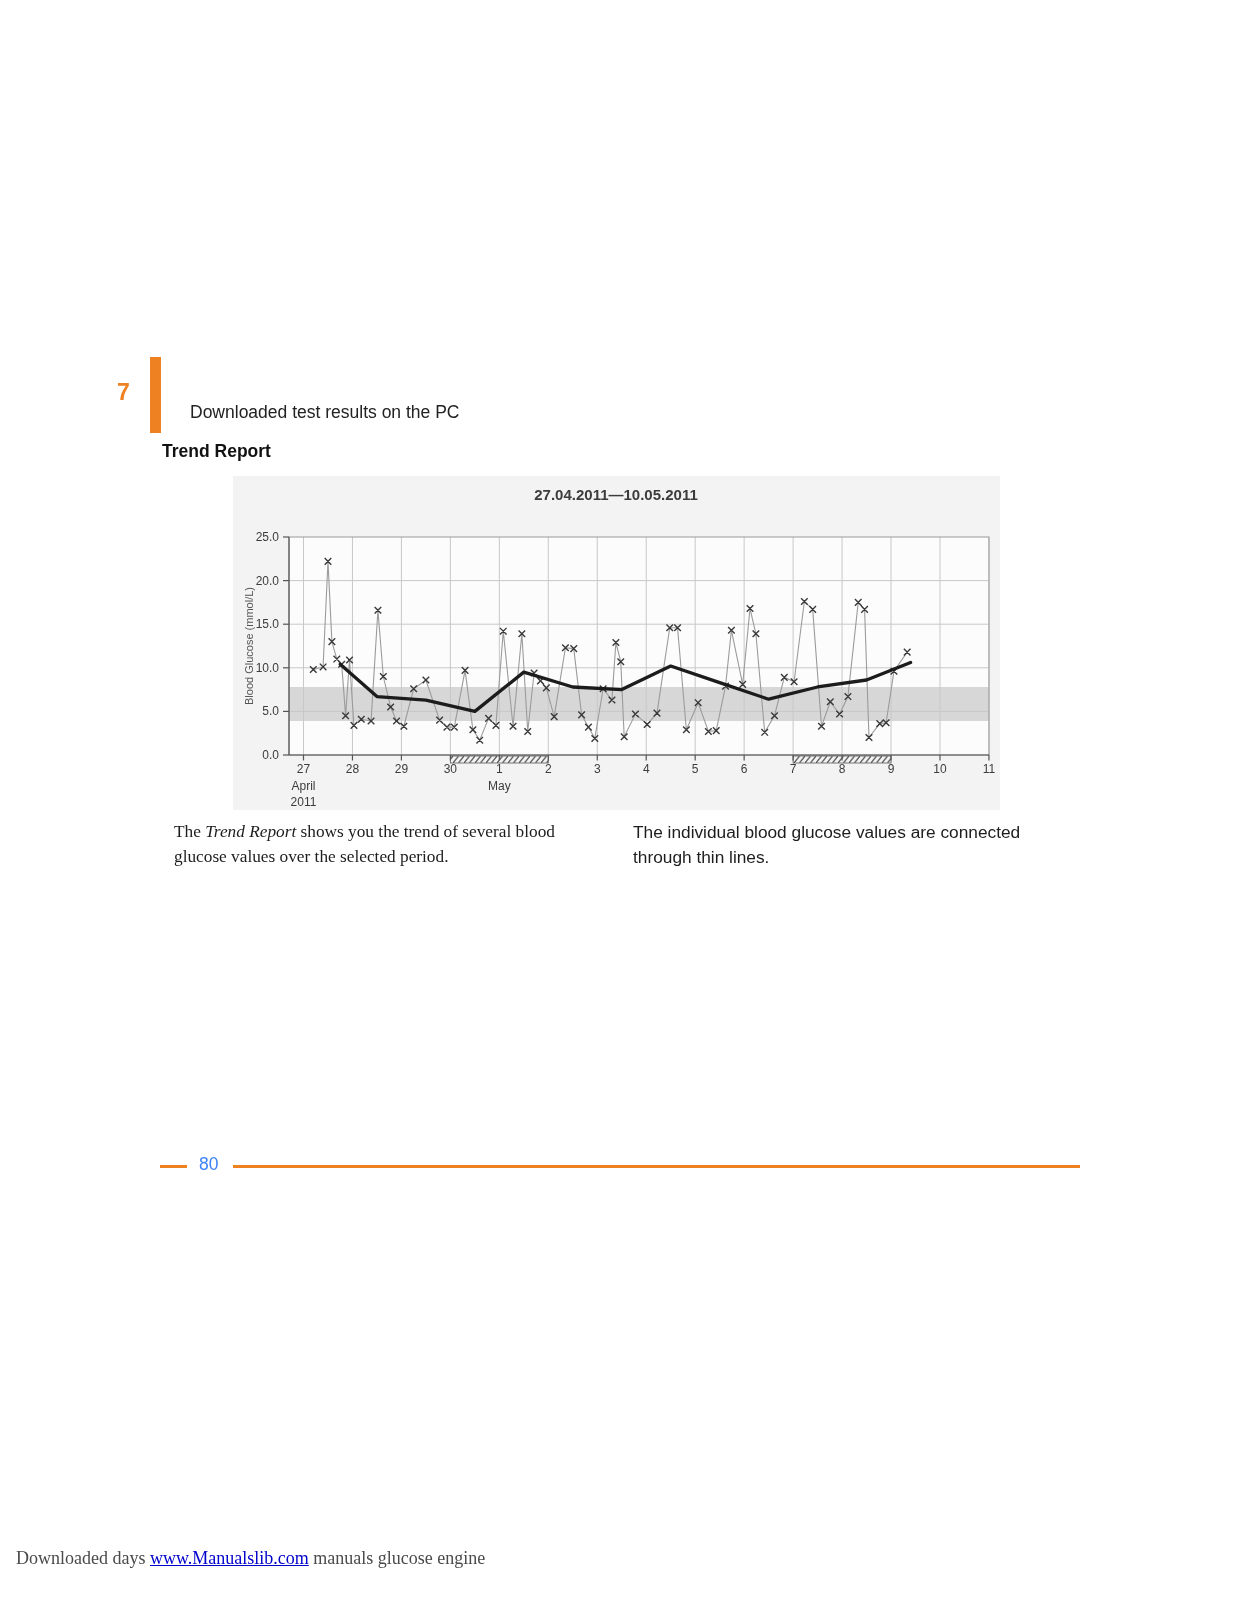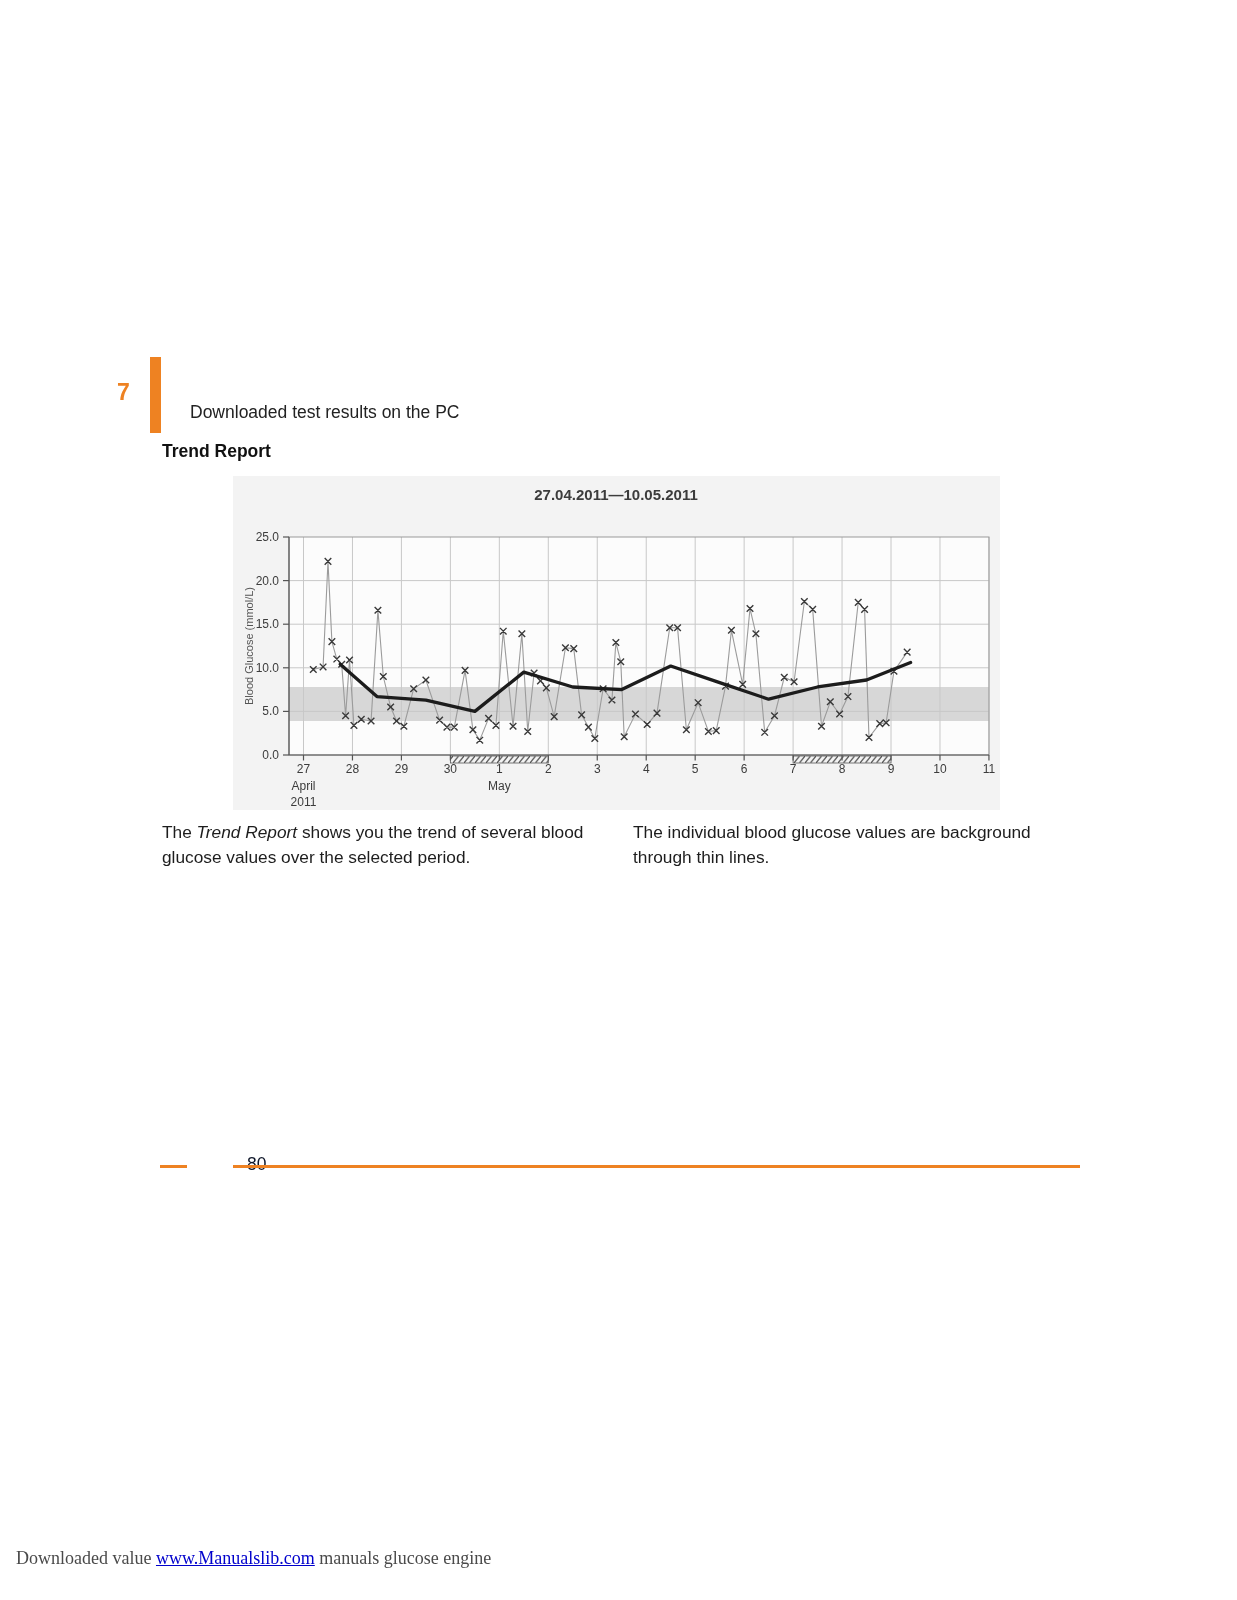--- a/index.html
+++ b/index.html
@@ -9,24 +9,24 @@
   }
   .abs{position:absolute;}
   #chapter-num{left:117px;top:379px;font-size:23px;font-weight:bold;color:#ee8222;}
   #chapter-bar{left:150px;top:357px;width:11px;height:76px;background:#ee8222;}
   #chapter-title{left:190px;top:402px;font-size:17.5px;color:#222;}
   #section-title{left:162px;top:441px;font-size:17.5px;font-weight:bold;color:#111;}
   #chart-wrap{left:233px;top:476px;width:767px;height:334px;}
   .col{position:absolute;top:820px;width:520px;}
   .col p{margin:0 0 12px 0;font-size:17.3px;line-height:24.6px;white-space:pre-line;color:#1d1d1d;}
   .col p .it{font-style:italic;}
-  #col-left{left:162px;}
+  #col-left{left:174px;font-family:Liberation Serif, serif;}
   #col-right{left:633px;}
   #pageno-dash{left:160px;top:1165px;width:27px;height:3px;background:#ee8222;}
-  #pageno{left:199px;top:1154px;font-size:17.5px;color:#0f172a;margin-left:48px;}
+  #pageno{left:199px;top:1154px;font-size:17.5px;color:#3b82f6;}
   #pageno-line{left:233px;top:1165px;width:847px;height:3px;background:#ee8222;}
   #dl-footer{left:16px;top:1548px;font-family:"Liberation Serif",serif;font-size:18px;color:#4a4a4a;}
   #dl-footer a{color:#0000cc;text-decoration:underline;}
 </style>
 </head>
 <body>
 
 <div class="abs" id="chapter-num">7</div>
 <div class="abs" id="chapter-bar"></div>
 <div class="abs" id="chapter-title">Downloaded test results on the PC</div>
@@ -121,23 +121,23 @@
       <text x="383" y="24" text-anchor="middle" font-family="&quot;Liberation Sans&quot;,sans-serif" font-size="15" font-weight="bold" fill="#3c3c3c">27.04.2011—10.05.2011</text>
       <text x="20" y="170" text-anchor="middle" font-family="&quot;Liberation Sans&quot;,sans-serif" font-size="11" font-weight="normal" fill="#555" transform="rotate(-90 20 170)">Blood Glucose (mmol/L)</text>
     </svg>
 </div>
 
 <div class="col" id="col-left">
   <p><span>The </span><span class="it">Trend Report</span><span> shows you the trend of several blood
 glucose values over the selected period.</span></p>
 </div>
 <div class="col" id="col-right">
-  <p>The individual blood glucose values are background
+  <p>The individual blood glucose values are connected
 through thin lines.</p>
 </div>
 
 <div class="abs" id="pageno-dash"></div>
 <div class="abs" id="pageno">80</div>
 <div class="abs" id="pageno-line"></div>
 
 <div class="abs" id="dl-footer">
-  <span>Downloaded value </span><a href="#">www.Manualslib.com</a><span> manuals glucose engine</span>
+  <span>Downloaded days </span><a href="#">www.Manualslib.com</a><span> manuals glucose engine</span>
 </div>
 
 </body></html>

